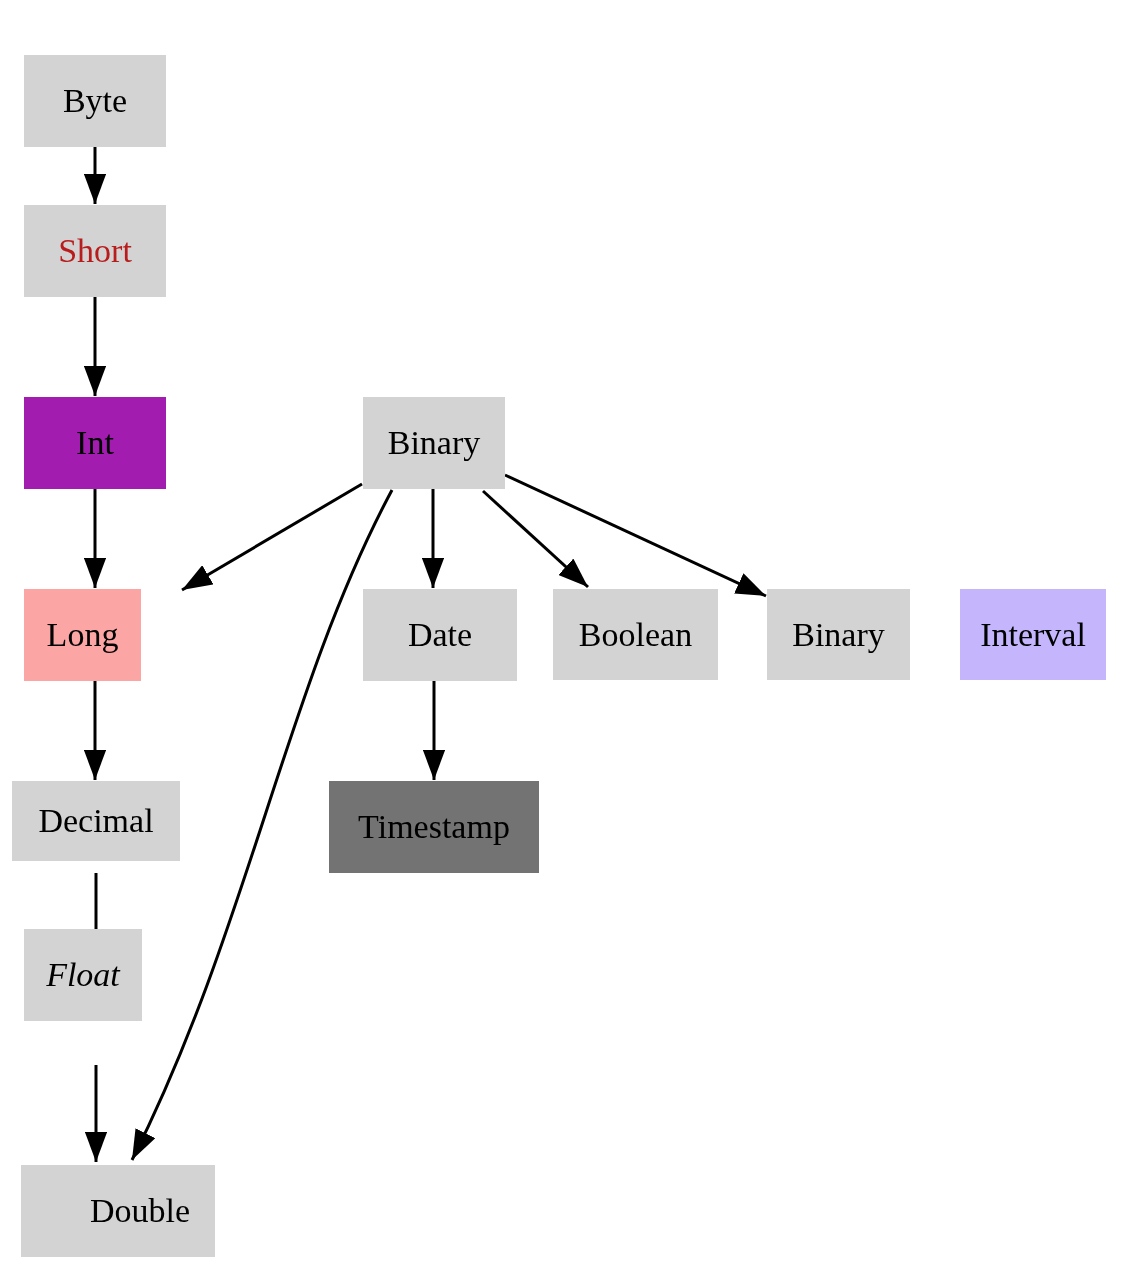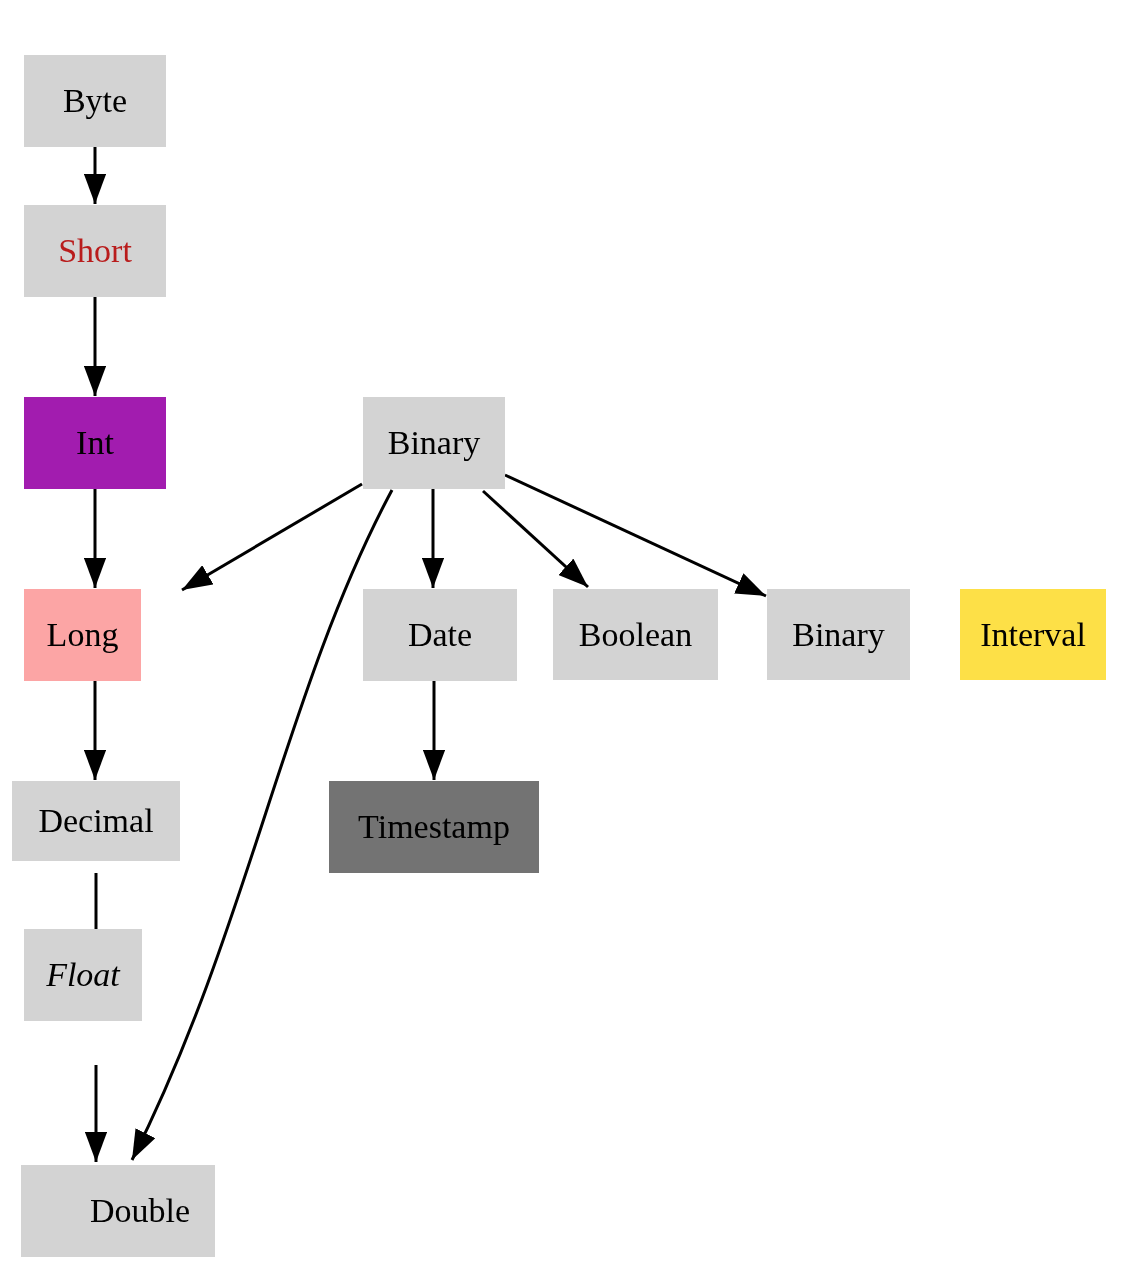--- a/index.html
+++ b/index.html
@@ -92,17 +92,17 @@
     </div>
   <div class="node" style="left: 329px; top: 781px; width: 210px; height: 92px; background: #737373; color: rgb(0, 0, 0);">
       <span>Timestamp</span>
     </div>
   <div class="node" style="left: 553px; top: 589px; width: 165px; height: 91px; background: rgb(211, 211, 211); color: rgb(0, 0, 0);">
       <span>Boolean</span>
     </div>
   <div class="node" style="left: 767px; top: 589px; width: 143px; height: 91px; background: rgb(211, 211, 211); color: rgb(0, 0, 0);">
       <span>Binary</span>
     </div>
-  <div class="node" style="left: 960px; top: 589px; width: 146px; height: 91px; background: #fde047; color: rgb(0, 0, 0);">
+  <div class="node" style="left: 960px; top: 589px; width: 146px; height: 91px; background: #c4b5fd; color: rgb(0, 0, 0);">
       <span>Interval</span>
     </div>
 
 </div>
 
 </body></html>

